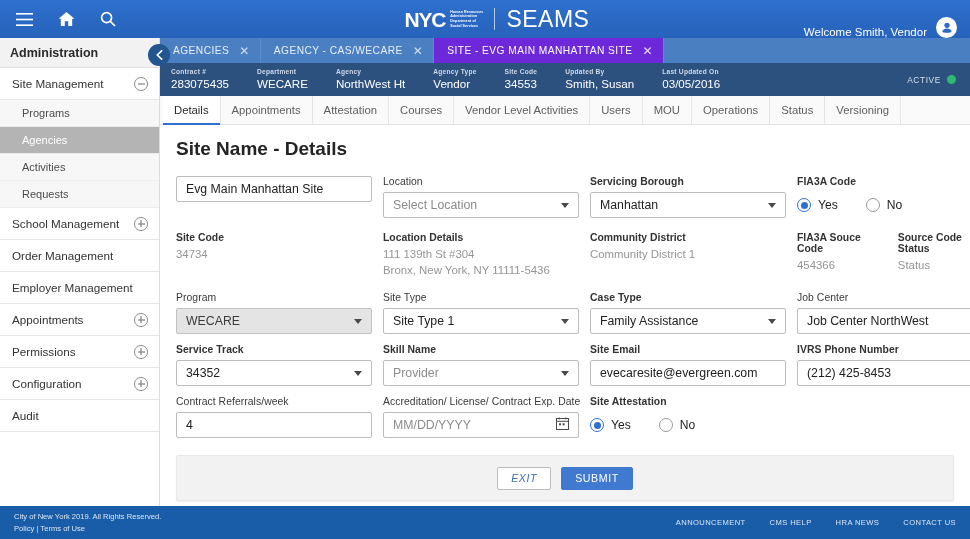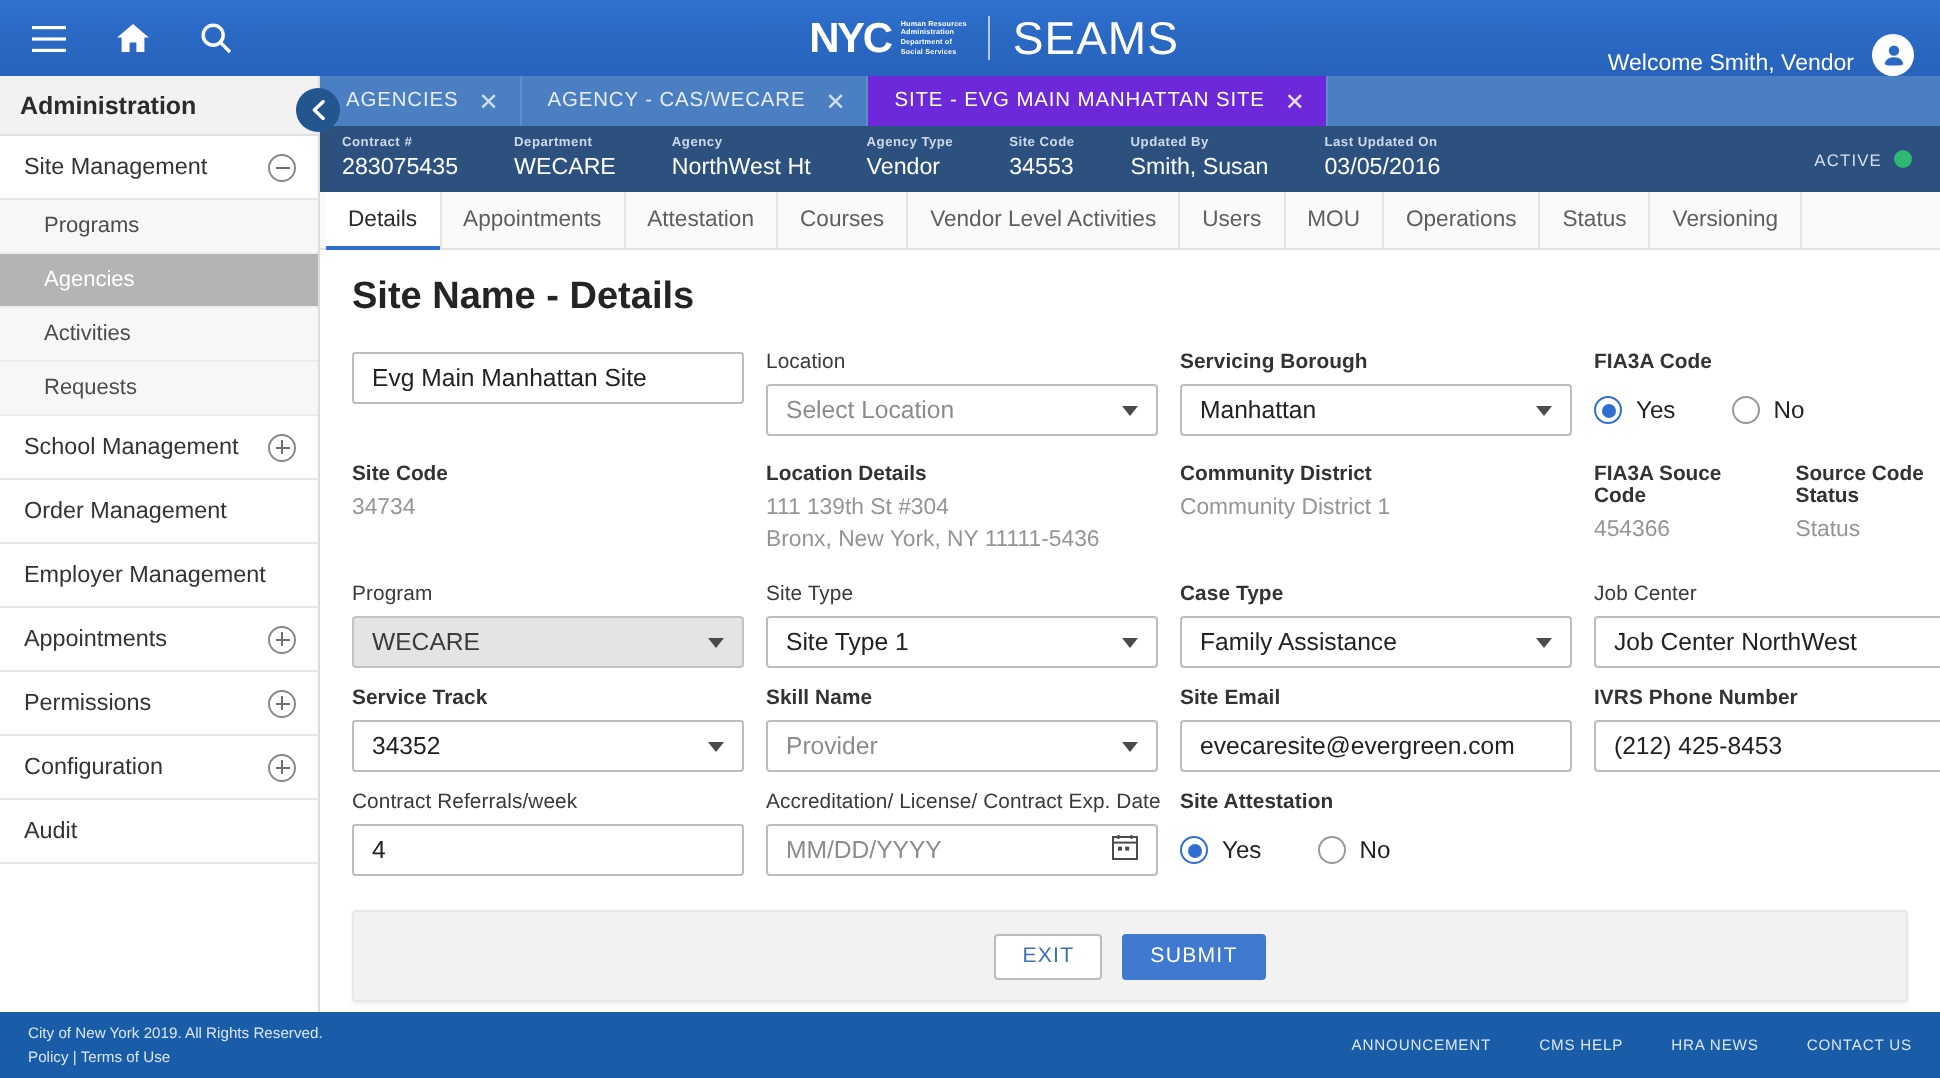--- a/index.html
+++ b/index.html
@@ -127,21 +127,21 @@
   .row-gap { height: 14px; }
   .row-gap-sm { height: 10px; }
 
   .grid2x { display: grid; grid-template-columns: 196px 196px 196px 196px; column-gap: 11px; }
 
   .action-card { margin: 17px 0 0 0; background: #f2f2f2; border: 1px solid #e8e8e8;
                  border-radius: 2px; height: 46px; display: flex; align-items: center;
                  justify-content: center; gap: 10px; box-shadow: 0 1px 2px rgba(0,0,0,0.07); }
   .btn { height: 23px; min-width: 52px; padding: 0 13px; font-size: 10.6px; letter-spacing: 0.6px;
          border-radius: 2px; display: flex; align-items: center; justify-content: center; cursor: pointer; }
-  .btn-exit { background: #fff; border: 1px solid #bcbcbc; color: #3d6fb4; }
+  .btn-exit { background: #fff; border: 1px solid #bcbcbc; color: #3d6fb4; font-style: italic; }
   .btn-submit { background: #3f7ad0; border: 1px solid #3f7ad0; color: #fff; }
 
   
   .footer { height: 33px; flex: 0 0 33px; background: #195ca8; color: #dbe6f4;
             display: flex; align-items: center; padding: 0 14px; position: relative; }
   .foot-left { font-size: 7.6px; line-height: 1.55; }
   .foot-right { position: absolute; right: 14px; display: flex; align-items: center; gap: 24px; }
   .foot-right span { font-size: 7.6px; letter-spacing: 0.4px; cursor: pointer; }
 </style>
 </head>

